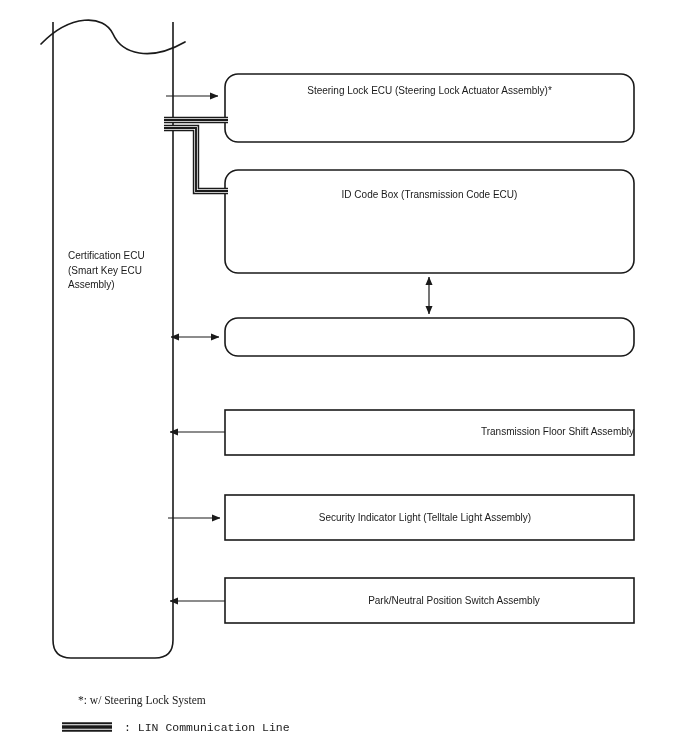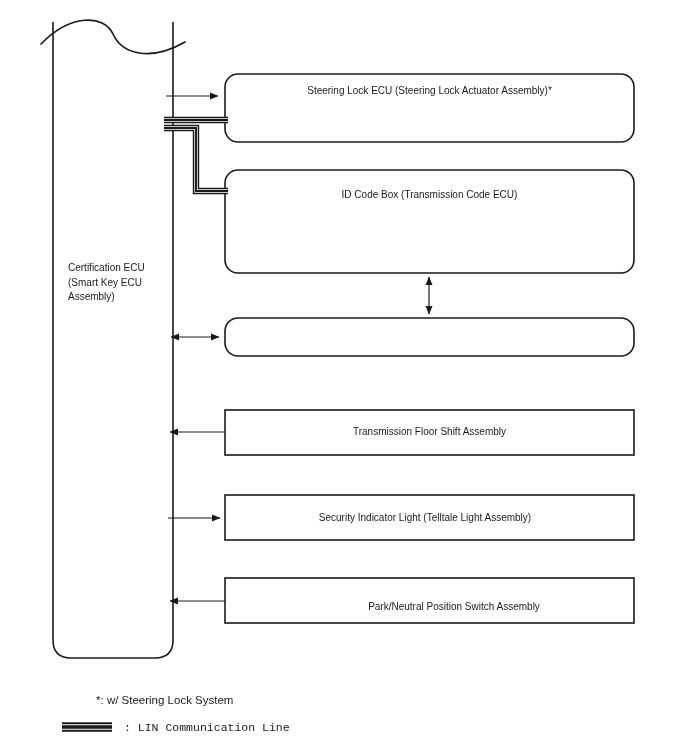--- a/index.html
+++ b/index.html
@@ -35,21 +35,20 @@
   }
   .box-label {
     text-align: center;
     white-space: nowrap;
   }
   .ecu-label {
     width: 86px;
     white-space: normal;
     text-align: left;
     line-height: 14.5px;
-    margin-top: 12px;
   }
   .legend-label {
     font-size: 11.5px;
     white-space: nowrap;
   }
 </style>
 </head>
 <body>
 
 <div id="canvas">
@@ -123,23 +122,23 @@
     </g>
   </svg>
 
   <div class="lbl ecu-label" style="left:68px; top:249px;">Certification ECU (Smart Key ECU Assembly)</div>
 
   <div class="lbl box-label" style="left:225px; top:84px; width:409px;">Steering Lock ECU (Steering Lock Actuator Assembly)*</div>
 
   <div class="lbl box-label" style="left:225px; top:188px; width:409px;">ID Code Box (Transmission Code ECU)</div>
 
 
-  <div class="lbl box-label" style="left:225px; top:425px; width:409px;">Transmission Floor Shift Assembly</div>
+  <div class="lbl box-label" style="left:225px; top:425px; width:409px;text-align:right;">Transmission Floor Shift Assembly</div>
 
   <div class="lbl box-label" style="left:225px; top:511px; width:400px;">Security Indicator Light (Telltale Light Assembly)</div>
 
-  <div class="lbl box-label" style="left:225px; top:594px; width:458px;margin-top:6px;">Park/Neutral Position Switch Assembly</div>
+  <div class="lbl box-label" style="left:225px; top:594px; width:458px;">Park/Neutral Position Switch Assembly</div>
 
-  <div class="lbl legend-label" style="left:96px; top:693px;"><span>*:</span> <span>w/ Steering Lock System</span></div>
+  <div class="lbl legend-label" style="left:78px; top:693px;font-family:Liberation Serif, serif;"><span>*:</span> <span>w/ Steering Lock System</span></div>
 
   <div class="lbl legend-label" style="left:124px; top:721px;font-family:Liberation Mono, monospace;"><span>:</span> <span>LIN Communication Line</span></div>
 
 </div>
 
 </body></html>

